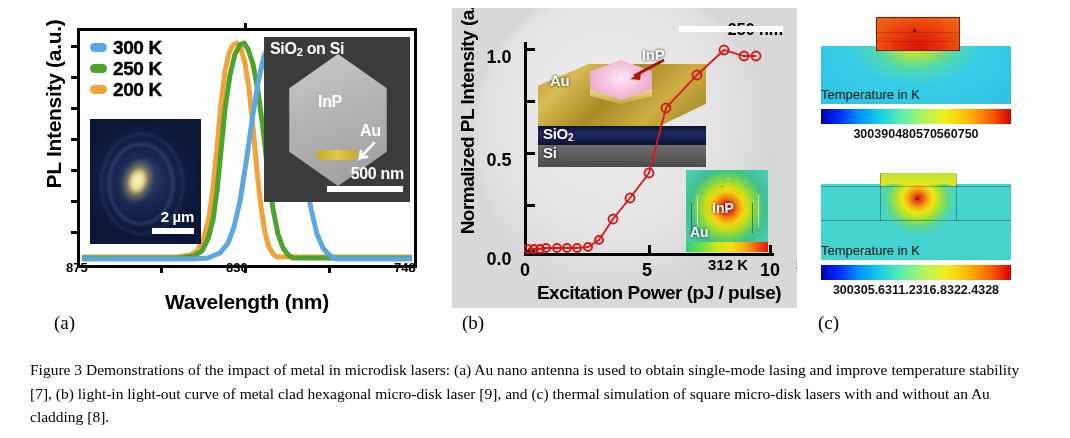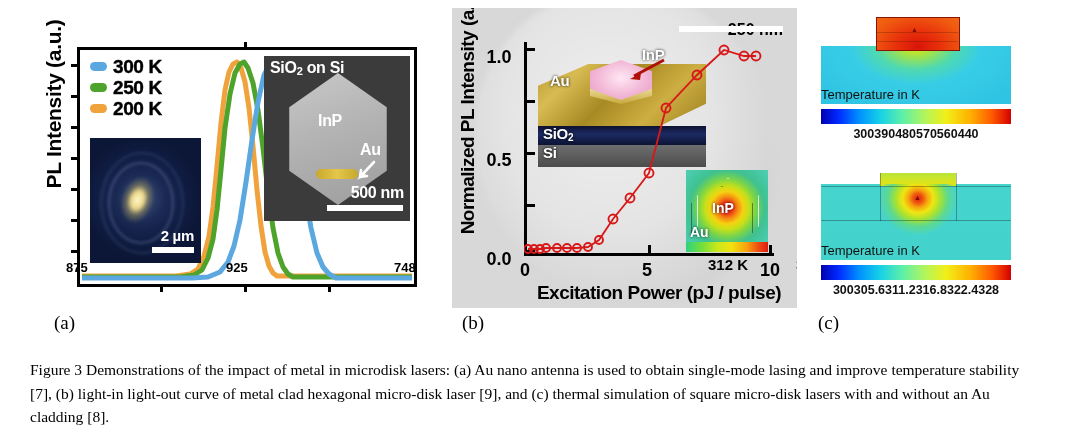--- a/index.html
+++ b/index.html
@@ -4,21 +4,21 @@
 <style>
   html,body{margin:0;padding:0;background:#ffffff;}
   body{width:1070px;height:438px;position:relative;overflow:hidden;
        font-family:"Liberation Sans", sans-serif;color:#000;}
 
   .fig{position:absolute;left:0;top:0;width:1070px;height:345px;}
 
   
   #panelA{position:absolute;left:18px;top:8px;width:412px;height:300px;}
   #panelA .plotbox{position:absolute;left:59px;top:20px;width:340px;height:240px;
-                   border:3px solid #000;background:#fff;box-sizing:border-box;margin-top:19px;}
+                   border:3px solid #000;background:#fff;box-sizing:border-box;}
   #panelA .ylabel{position:absolute;left:-84px;top:84px;width:240px;
                   transform:rotate(-90deg);transform-origin:center;
                   font-size:21px;font-weight:bold;text-align:center;letter-spacing:-.3px;}
   #panelA .xlabel{position:absolute;left:59px;top:282px;width:340px;text-align:center;
                   font-size:21px;font-weight:bold;letter-spacing:-.3px;}
   #panelA .xtick{position:absolute;top:252px;font-size:13px;font-weight:bold;}
   #panelA .tk0{left:48px;} #panelA .tk1{left:208px;} #panelA .tk2{left:376px;}
   .ytickmark{position:absolute;left:-9px;width:9px;height:3px;background:#000;}
   .xtickmark{position:absolute;bottom:-8px;width:3px;height:8px;background:#000;}
   .xtickmarktop{position:absolute;top:-8px;width:3px;height:8px;background:#000;}
@@ -248,22 +248,23 @@
         <svg class="semarrow" viewBox="0 0 22 22">
           <path d="M20,2 L6,17 M6,17 L13,16 M6,17 L7,10" stroke="#fff" stroke-width="2.6" fill="none" stroke-linecap="round"></path>
           <path d="M3,20 L12,15 L9,12 Z" fill="#fff"></path>
         </svg>
         <div class="semscale">500 nm</div>
         <div class="sembar"></div>
       </div>
     </div>
 
     <div class="xtick tk0">875</div>
-    <div class="xtick tk1">925</div>
+    <div class="xtick tk1">830</div>
     <div class="xtick tk2">748</div>
+    <div class="xlabel">Wavelength (nm)</div>
   </div>
 
   <div id="panelB">
     <div class="bgblob"></div>
 
     <div class="scaletxtB">250 nm</div>
     <div class="scalebarB"></div>
 
     <div class="ylabel">Normalized PL Intensity (a.u.)</div>
 
@@ -355,21 +356,21 @@
         <div class="simtop-blue" style="z-index:-1"></div>
         <div class="sim-cap">Temperature in K</div>
         <div class="cbar">
           <div class="cbar-jet"></div>
           <div class="cbar-ticks" style="bottom:-17px">
             <span>300</span>
             <span>390</span>
             <span>480</span>
             <span>570</span>
             <span>560</span>
-            <span>440</span>
+            <span>750</span>
           </div>
         </div>
       </div>
     </div>
 
     <div class="simblock simB">
       <div class="mapB">
         <div class="base"></div>
         <div class="mesa"></div>
         <div class="hot"></div>

